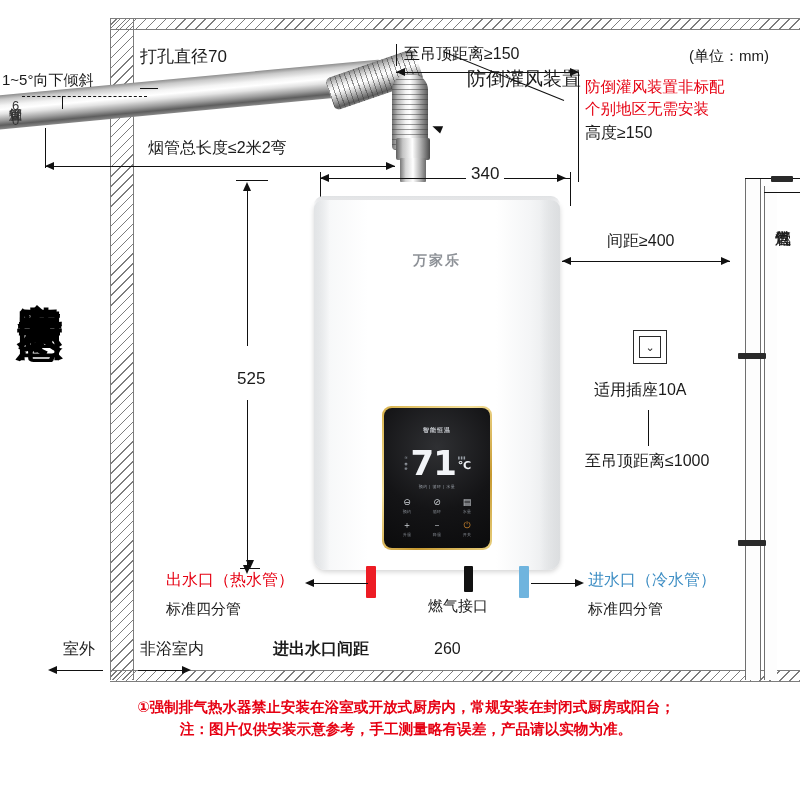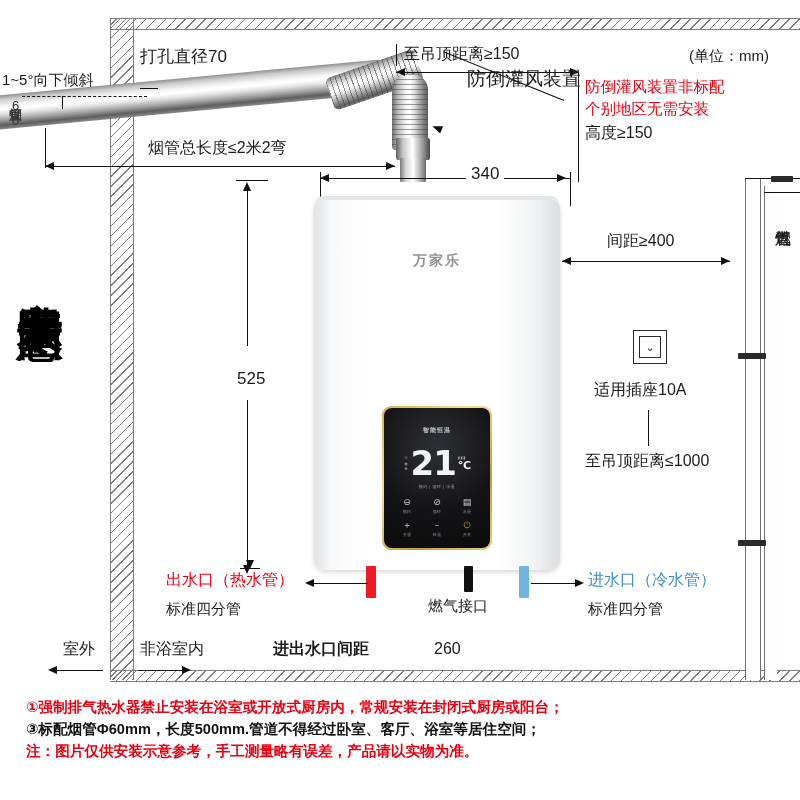--- a/index.html
+++ b/index.html
@@ -137,21 +137,21 @@
 
   
   .vert{
     writing-mode:vertical-rl;text-orientation:upright;
     line-height:1.0;white-space:nowrap;
   }
   .title-vert{
     font-size:46px;font-weight:bold;letter-spacing:4px;color:#000;
   }
 
-  .notes{font-size:14.6px;line-height:1.52;font-weight:bold;white-space:nowrap;}
+  .notes{font-size:14.6px;line-height:1.52;font-weight:bold;white-space:nowrap;text-align:center;}
 </style>
 </head>
 <body>
 
 <div id="stage">
 
   <div class="abs hatch-h" style="left:110px;top:18px;width:690px;height:10px;"></div>
   <div class="abs hatch" style="left:110px;top:18px;width:22px;height:662px;"></div>
   <div class="abs hatch-h" style="left:110px;top:670px;width:690px;height:10px;"></div>
 
@@ -229,21 +229,21 @@
 
   <div class="abs logo" style="left:402px;top:252px;width:70px;text-align:center;">万家乐</div>
 
   <div class="abs panel-gold" style="left:382px;top:406px;width:106px;height:140px;">
     <div class="panel">
 
       <div class="abs panel-brand" style="left:0;top:18px;width:100%;">智能恒温</div>
 
       <div class="abs" style="left:0;top:38px;width:100%;display:flex;align-items:center;justify-content:center;gap:2px;">
         <span class="microtxt" style="writing-mode:vertical-rl;text-orientation:upright;line-height:1.4;">≋◉❀</span>
-        <span class="bignum">21</span>
+        <span class="bignum">71</span>
         <span style="display:flex;flex-direction:column;align-items:flex-start;">
           <span class="microtxt">▮▮▮</span>
           <span class="degc">℃</span>
         </span>
       </div>
       <div class="abs microtxt" style="left:0;top:76px;width:100%;text-align:center;">预约 | 循环 | 水量</div>
 
       <div class="abs" style="left:8px;top:90px;width:90px;display:grid;grid-template-columns:repeat(3,1fr);row-gap:7px;">
 
         <div>
@@ -331,17 +331,16 @@
   <div class="abs hline" style="left:138px;top:670px;width:48px;"></div>
   <div class="abs arrow arr-r" style="left:182px;top:666px;"></div>
 
   <div class="abs txt" style="left:273px;top:641px;font-size:16px;font-weight:bold;">进出水口间距</div>
   <div class="abs txt" style="left:434px;top:641px;font-size:16px;">260</div>
 
   <div class="abs vert title-vert" style="left:18px;top:265px;">安装示意图</div>
 
   <div class="abs" style="left:26px;top:696px;width:760px;">
     <div class="notes" style="color:#e60012;">①强制排气热水器禁止安装在浴室或开放式厨房内，常规安装在封闭式厨房或阳台；</div>
-    <div class="notes" style="color:#111;">③标配烟管Φ60mm，长度500mm.管道不得经过卧室、客厅、浴室等居住空间；</div>
     <div class="notes" style="color:#e60012;">注：图片仅供安装示意参考，手工测量略有误差，产品请以实物为准。</div>
   </div>
 
 </div>
 
 </body></html>

